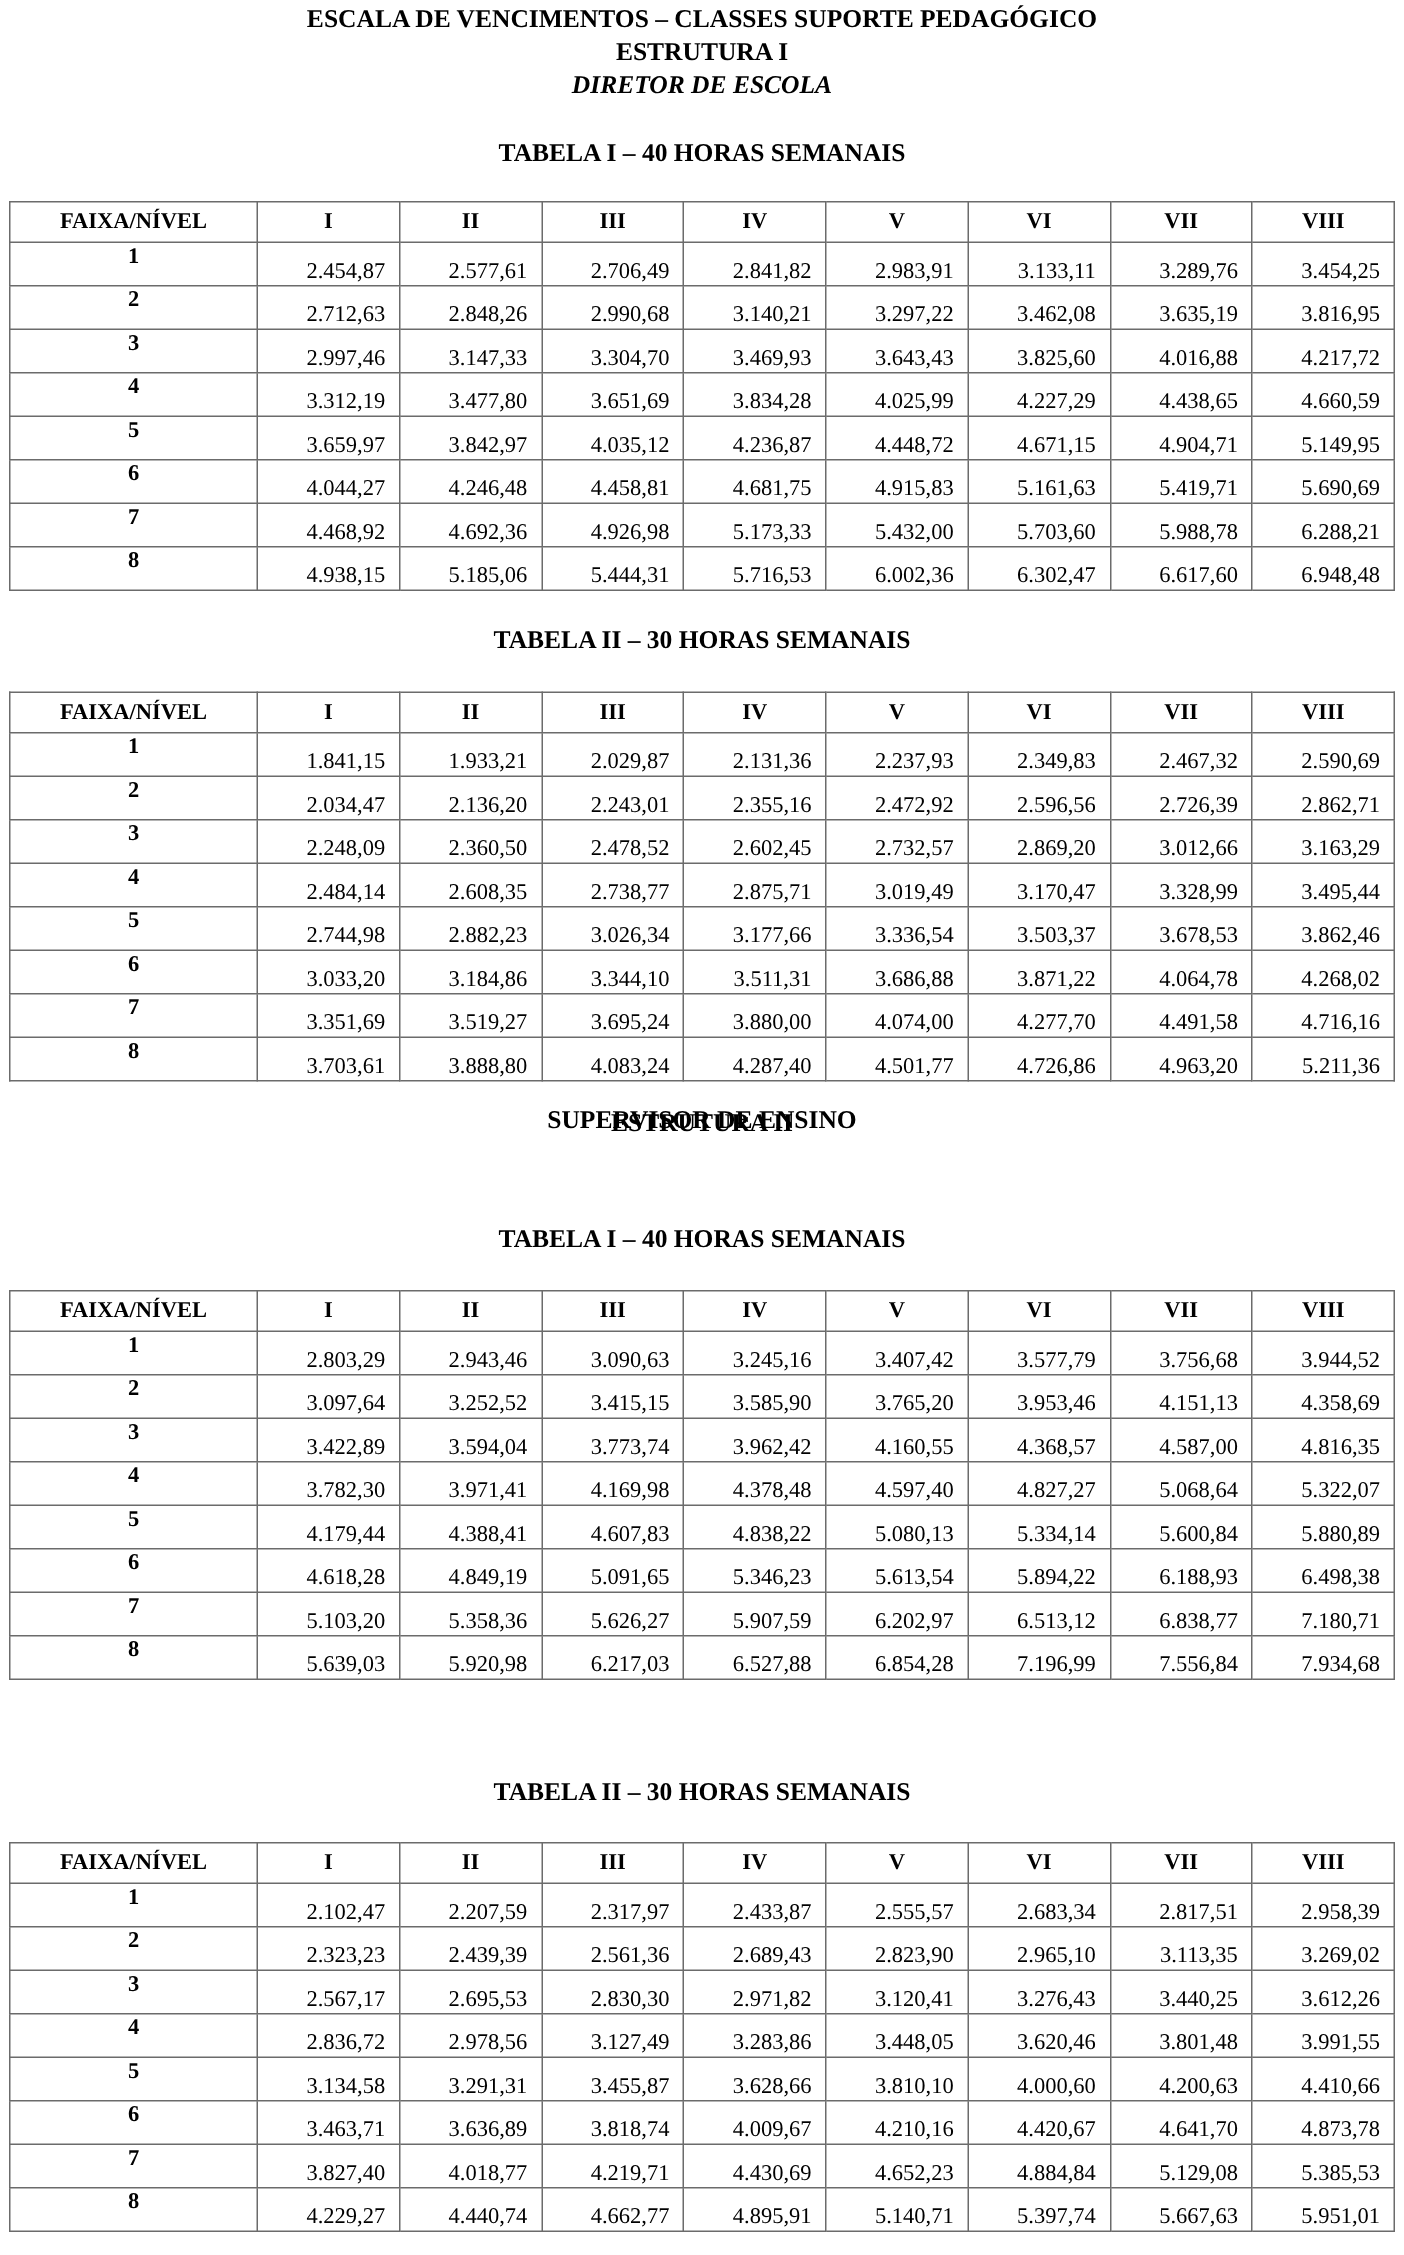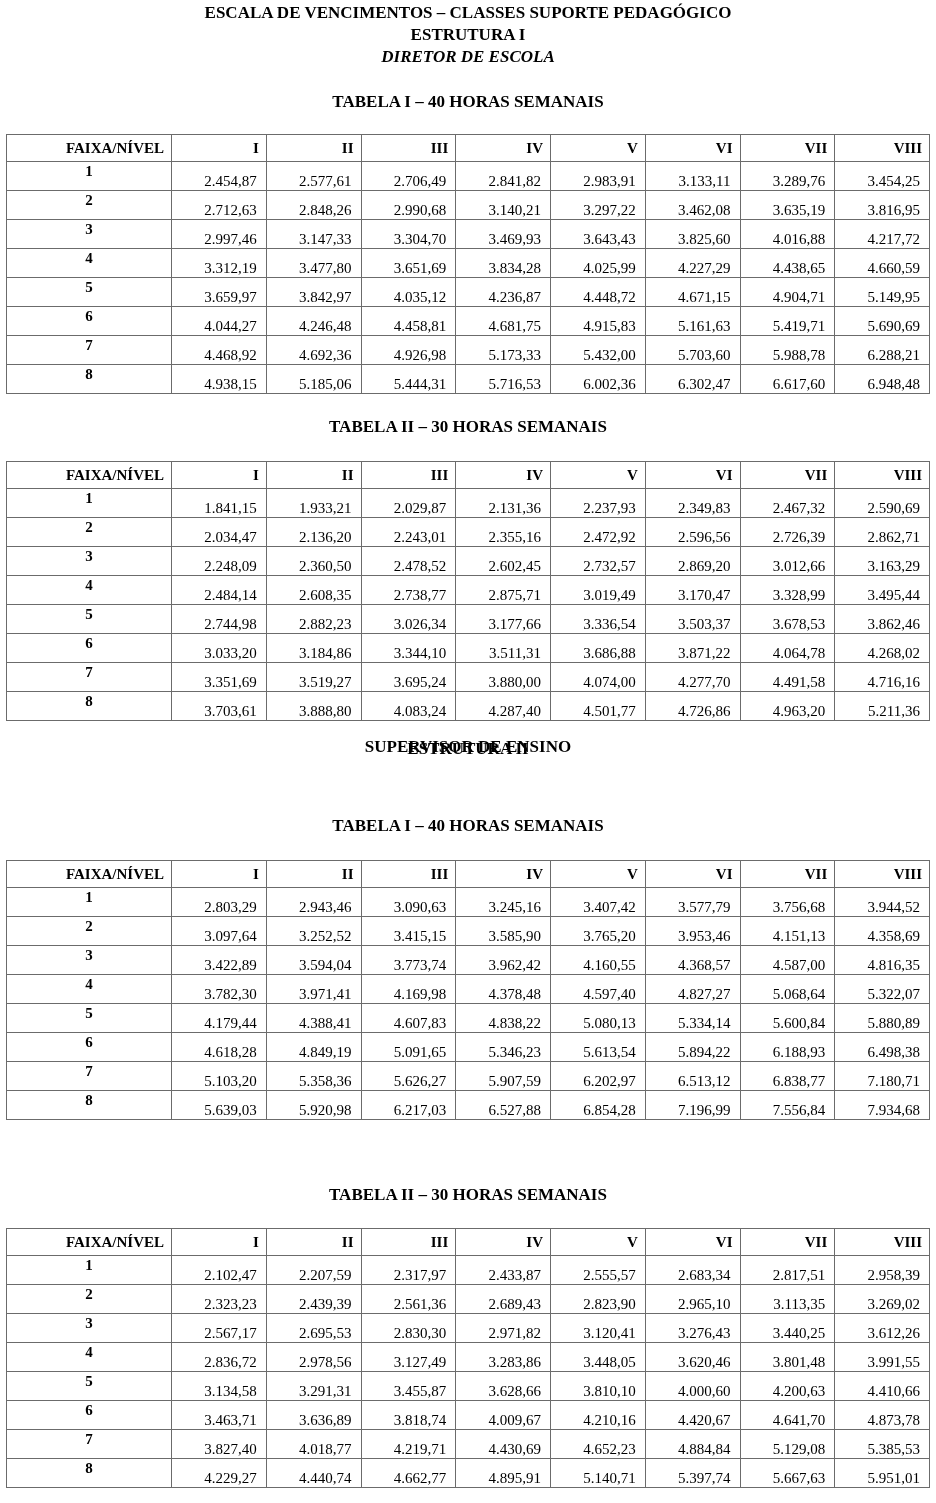--- a/index.html
+++ b/index.html
@@ -13,21 +13,21 @@
   }
   table.scale {
     position: absolute; left: 6px; width: 923px;
     border-collapse: collapse; table-layout: fixed;
     font-size: 15px;
   }
   table.scale td, table.scale th {
     border: 1.5px solid #6b6b6b; padding: 0 7px; height: 27px;
   }
   table.scale th {
-    font-weight: bold; text-align: right; height: 26px; vertical-align: middle;
+    font-weight: bold; text-align: center; height: 26px; vertical-align: middle;
   }
   table.scale td.faixa {
     font-weight: bold; text-align: center; vertical-align: top; padding-top: 1px;
   }
   table.scale td.val {
     text-align: right; vertical-align: bottom; padding-bottom: 0px; padding-right: 9px;
   }
   col.c0 { width: 165px; }
   col.cn { width: 94.75px; }
 </style>

